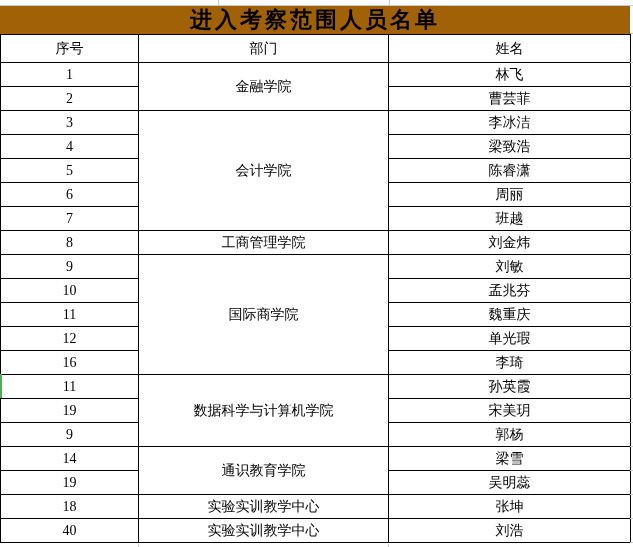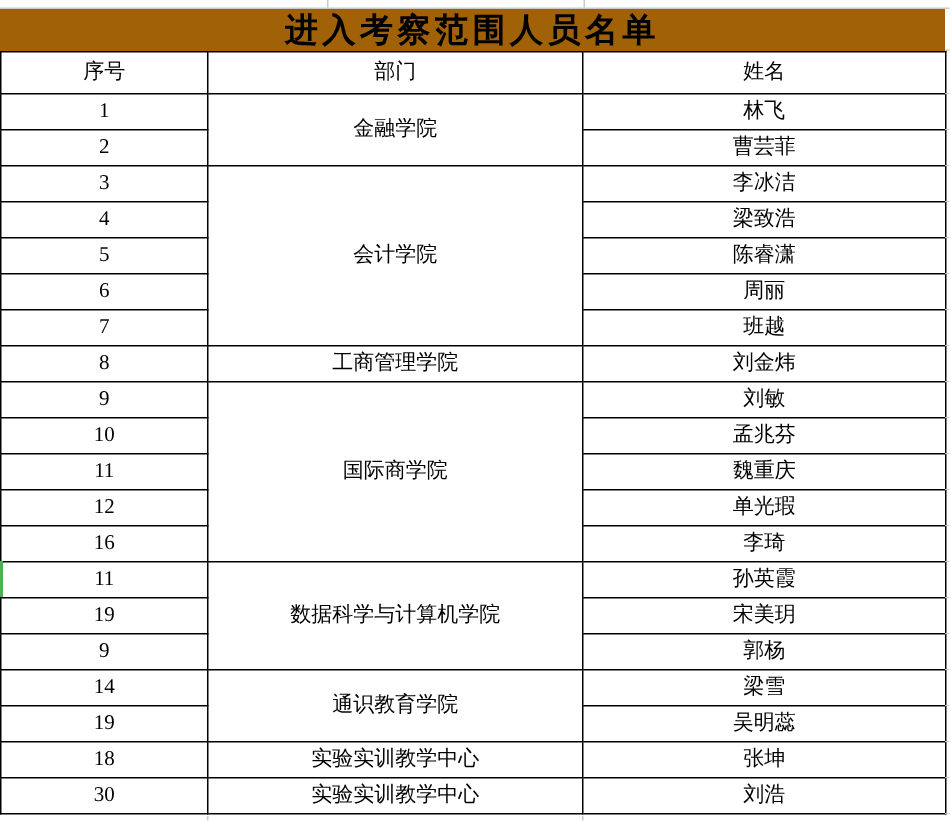--- a/index.html
+++ b/index.html
@@ -170,21 +170,21 @@
       <td>吴明蕊</td>
     </tr>
 
     <tr>
       <td>18</td>
       <td>实验实训教学中心</td>
       <td>张坤</td>
     </tr>
 
     <tr>
-      <td>30</td>
+      <td>40</td>
       <td>实验实训教学中心</td>
       <td>刘浩</td>
     </tr>
   </tbody>
 </table>
 
 <div class="active-cell-indicator" style="background: rgb(76, 175, 80);"></div>
 
 <div class="right-stub-header"></div>
 <div class="right-stubs"></div>

